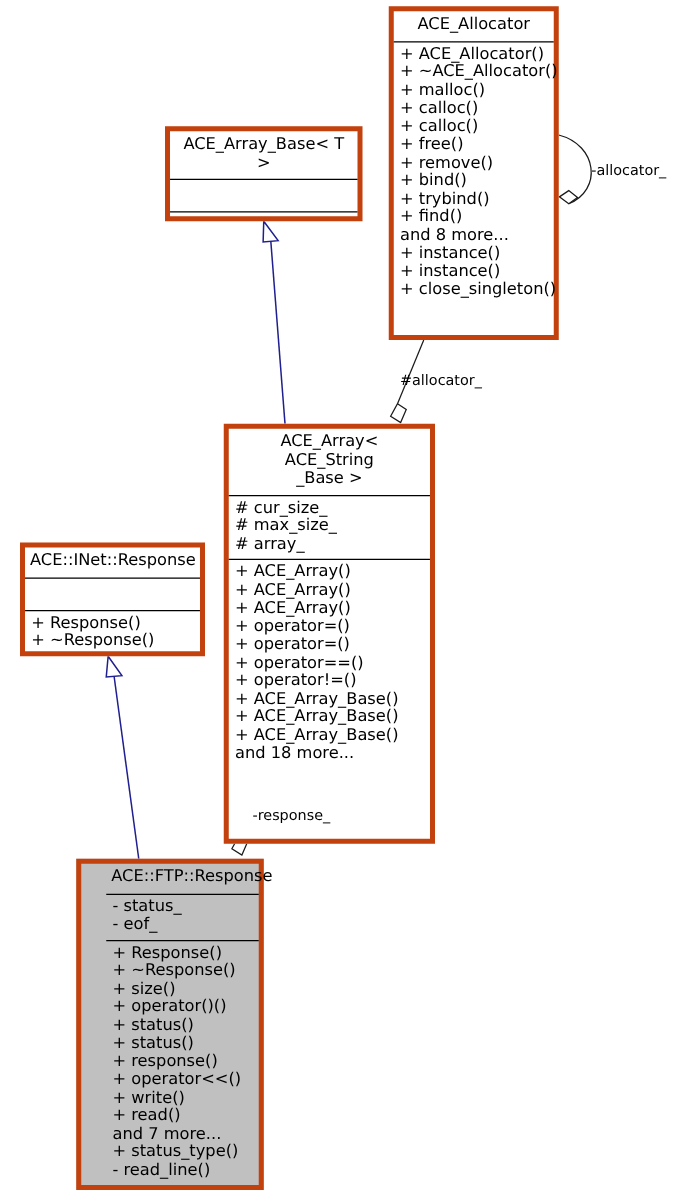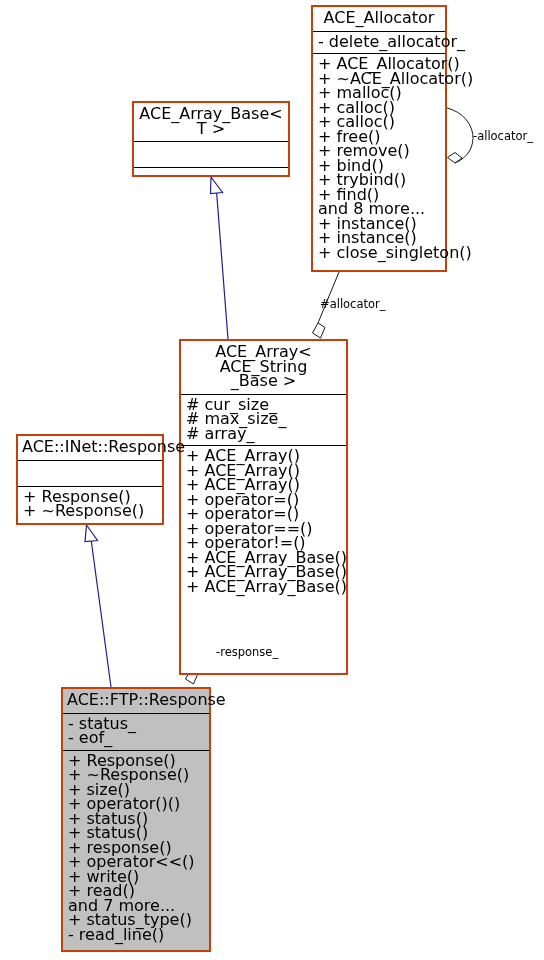--- a/index.html
+++ b/index.html
@@ -6,28 +6,28 @@
   body{
     width:544px;height:960px;position:relative;overflow:hidden;
     font-family:"DejaVu Sans","Liberation Sans",sans-serif;
     -webkit-font-smoothing:antialiased;
   }
   #diagram{position:absolute;left:0;top:0;width:544px;height:960px;}
 
   .uml-box{
     position:absolute;
     box-sizing:border-box;
-    border:2px solid #c2410c;
+    border:4px solid #c2410c;
     background:#ffffff;
-    font-size:16px;
+    font-size:13px;
     line-height:14.5px;
     color:#000000;
     z-index:5;
   }
-  .uml-box.highlight{background:#c0c0c0;}
+  .uml-box.highlight{background:#c0c0c0;padding-left:20px;}
 
   .uml-title{
     box-sizing:border-box;
     text-align:center;
     padding:4px 4px 5px 4px;
     border-bottom:1px solid #000000;
     white-space:pre-line;
   }
   .uml-attrs{
     box-sizing:border-box;
@@ -84,23 +84,20 @@
     </g>
 
     <g>
       <path class="assoc-line" d="M 211 619 L 191 669"></path>
       <path class="assoc-dia" d="M 191 669 L 198 673.5 L 193.5 684 L 185.5 679 Z"></path>
     </g>
   </svg>
 
   <div class="uml-box" style="left:311px;top:5px;width:136px;height:267px;">
     <div class="uml-title">ACE_Allocator</div>
-    <div class="uml-attrs">
-      <span class="uml-row">- delete_allocator_</span>
-    </div>
     <div class="uml-ops">
       <span class="uml-row">+ ACE_Allocator()</span>
       <span class="uml-row">+ ~ACE_Allocator()</span>
       <span class="uml-row">+ malloc()</span>
       <span class="uml-row">+ calloc()</span>
       <span class="uml-row">+ calloc()</span>
       <span class="uml-row">+ free()</span>
       <span class="uml-row">+ remove()</span>
       <span class="uml-row">+ bind()</span>
       <span class="uml-row">+ trybind()</span>
@@ -130,20 +127,21 @@
       <span class="uml-row">+ ACE_Array()</span>
       <span class="uml-row">+ ACE_Array()</span>
       <span class="uml-row">+ ACE_Array()</span>
       <span class="uml-row">+ operator=()</span>
       <span class="uml-row">+ operator=()</span>
       <span class="uml-row">+ operator==()</span>
       <span class="uml-row">+ operator!=()</span>
       <span class="uml-row">+ ACE_Array_Base()</span>
       <span class="uml-row">+ ACE_Array_Base()</span>
       <span class="uml-row">+ ACE_Array_Base()</span>
+      <span class="uml-row">and 18 more...</span>
     </div>
   </div>
 
   <div class="uml-box" style="left:16px;top:434px;width:148px;height:91px;">
     <div class="uml-title">ACE::INet::Response</div>
     <div class="uml-attrs" style="height:26px;"></div>
     <div class="uml-ops">
       <span class="uml-row">+ Response()</span>
       <span class="uml-row">+ ~Response()</span>
     </div>
@@ -169,15 +167,15 @@
       <span class="uml-row">and 7 more...</span>
       <span class="uml-row">+ status_type()</span>
       <span class="uml-row">- read_line()</span>
     </div>
   </div>
 
   <div class="edge-label" style="left:473px;top:130px;">-allocator_</div>
 
   <div class="edge-label" style="left:320px;top:298px;">#allocator_</div>
 
-  <div class="edge-label" style="left:216px;top:646px;">-response_</div>
+  <div class="edge-label" style="left:202px;top:646px;">-response_</div>
 
 </div>
 
 </body></html>

